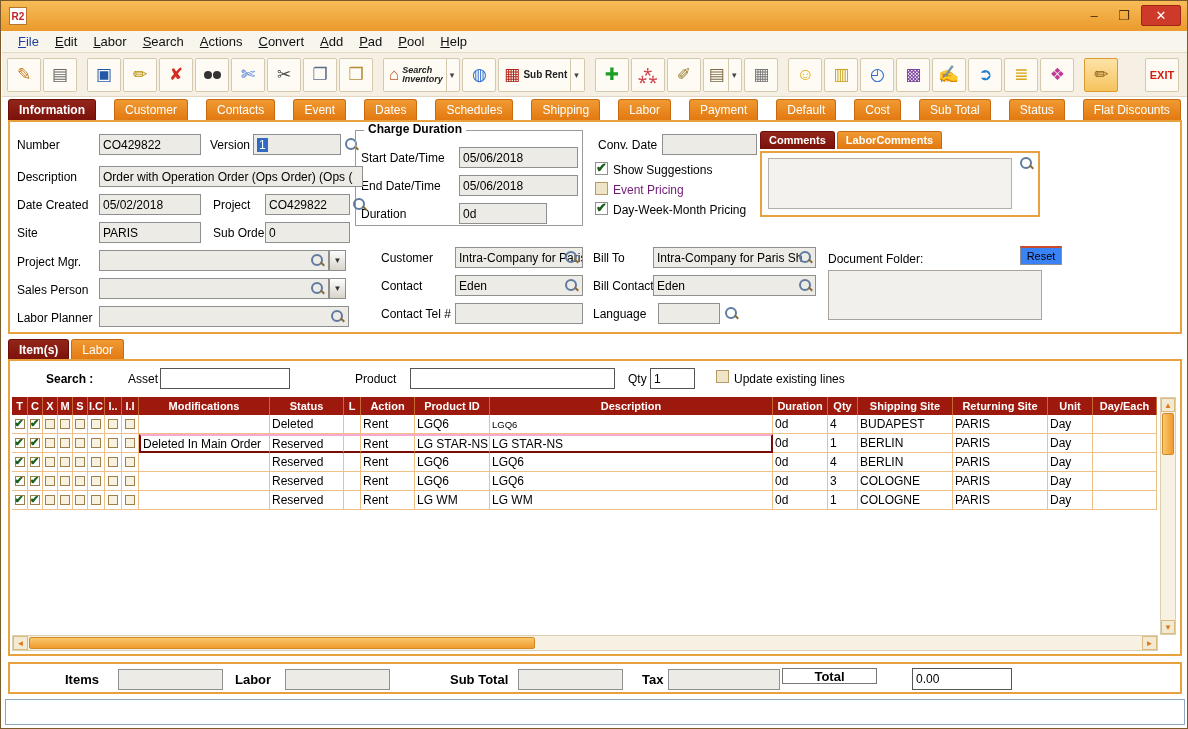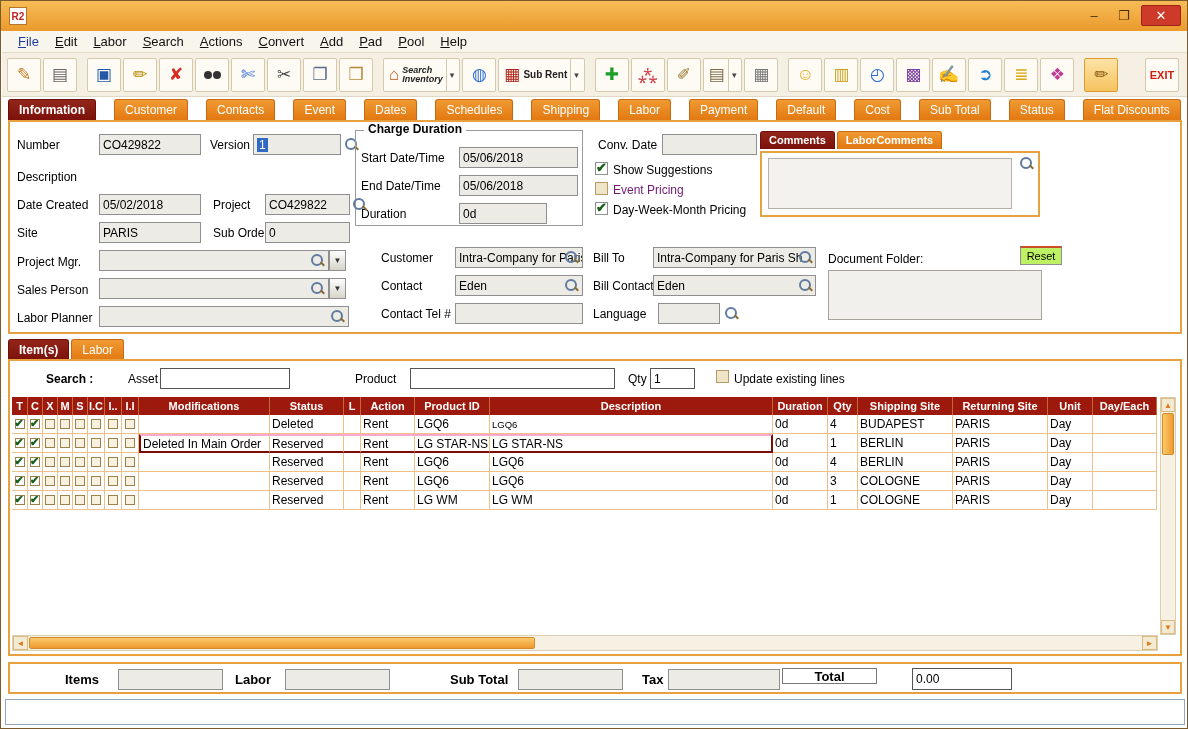--- a/index.html
+++ b/index.html
@@ -71,21 +71,21 @@
   .combo-btn{position:absolute;width:17px;height:21px;background:linear-gradient(#fdfdfd,#d8d4ca);
     border:1px solid #8f8f8f;font-size:8px;color:#333;display:flex;align-items:center;justify-content:center;}
   .groupbox{position:absolute;border:1px solid #9a9a9a;}
   .groupbox .legend{position:absolute;top:-9px;left:8px;background:#fff;padding:0 4px;font-weight:bold;font-size:12px;white-space:nowrap;}
   .fcb{position:absolute;width:13px;height:13px;border:1px solid #8f8f8f;background:#fff;}
   .fcb.disabled{background:#f0e4c8;border-color:#b49c64;}
   .fcb.checked::after{content:"✔";position:absolute;left:0px;top:-3px;font-size:13px;color:#1d5e1d;font-weight:bold;}
   .comments-box{position:absolute;border:2px solid #e7a13f;background:#fff;}
   .comments-inner{position:absolute;left:6px;top:5px;right:26px;bottom:6px;background:#f4f2ee;border:1px solid #b5b1a8;}
   .folder-box{position:absolute;background:#f2f0ec;border:1px solid #a8a49c;}
-  .reset-btn{position:absolute;background:#bef264;border:1px solid #8f8f8f;font-size:11px;
+  .reset-btn{position:absolute;background:#3b82f6;border:1px solid #8f8f8f;font-size:11px;
     display:flex;align-items:center;justify-content:center;border-top:2px solid #c94b2a;}
 
   
   .items-tabstrip{position:absolute;left:7px;top:338px;display:flex;}
   .items-panel{position:absolute;left:7px;top:358px;width:1174px;height:297px;border:2px solid #e7a13f;background:#fff;}
   .thead{position:absolute;left:2px;top:36px;display:flex;}
   .hcell{height:18px;background:#9e190d;color:#fff;font-weight:bold;font-size:11px;
     border-right:1px solid #c56a33;display:flex;align-items:center;justify-content:center;overflow:hidden;white-space:nowrap;}
   .tbody{position:absolute;left:2px;top:54px;width:1145px;}
   .trow{display:flex;}
@@ -298,20 +298,21 @@
     <div style="position:absolute;left:750px;top:9px;display:flex">
       <div class="tab small selected">Comments</div>
       <div class="tab small">LaborComments</div>
     </div>
     <div class="comments-box" style="left:750px;top:29px;width:280px;height:66px">
       <div class="comments-inner"></div>
       <span class="mag" style="right:4px;top:3px"></span>
     </div>
 
     <div class="lbl" style="left:7px;top:48px">Description</div>
+    <div class="inp" style="left:89px;top:44px;width:264px">Order with Operation Order (Ops Order) (Ops (</div>
 
     <div class="lbl" style="left:7px;top:76px">Date Created</div>
     <div class="inp" style="left:89px;top:72px;width:102px">05/02/2018</div>
     <div class="lbl" style="left:203px;top:76px">Project</div>
     <div class="inp" style="left:255px;top:72px;width:85px">CO429822</div>
     <span class="mag" style="left:342px;top:75px"></span>
 
     <div class="lbl" style="left:7px;top:104px">Site</div>
     <div class="inp" style="left:89px;top:100px;width:102px">PARIS</div>
     <div class="lbl" style="left:203px;top:104px">Sub Orders</div>

